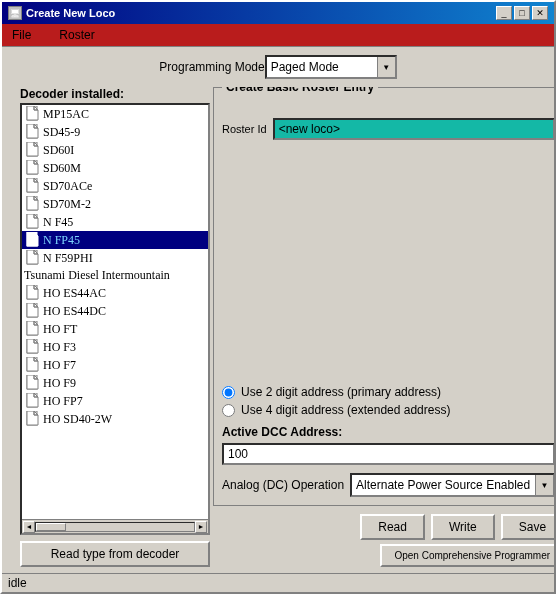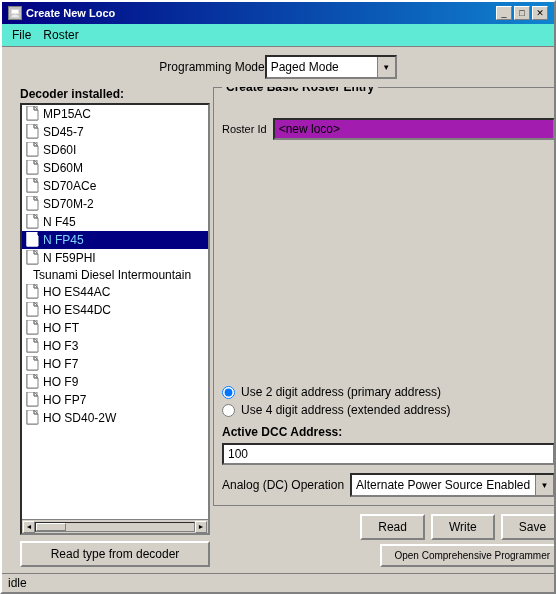--- a/index.html
+++ b/index.html
@@ -62,24 +62,24 @@
       border-top: 1px solid #ffffff;
       border-left: 1px solid #ffffff;
       font-size: 9px;
       display: flex;
       align-items: center;
       justify-content: center;
       cursor: pointer;
       color: #000;
     }
     .menu-bar {
-      background: #5eead4;
+      background: #b91c1c;
       padding: 2px 4px;
       display: flex;
-      gap: 0;
+      gap: 16px;
       flex-shrink: 0;
       border-bottom: 1px solid #808080;
     }
     .menu-item {
       padding: 2px 6px;
       cursor: pointer;
       font-size: 12px;
     }
     .programming-mode-bar {
       display: flex;
@@ -150,33 +150,33 @@
       overflow-y: auto;
       overflow-x: auto;
     }
     .decoder-item {
       display: flex;
       align-items: center;
       padding: 1px 4px;
       cursor: pointer;
       white-space: nowrap;
       font-size: 12px;
+      font-family: Liberation Serif, serif;
     }
     .decoder-item.selected {
       background: #000080;
       color: #7dd3fc;
     }
     .decoder-item.selected .doc-icon {
       color: white;
     }
     .decoder-item.group-header {
       background: none;
       cursor: default;
       padding-left: 2px;
-      margin-left: 9px;
     }
     .doc-icon {
       width: 14px;
       height: 16px;
       margin-right: 3px;
       flex-shrink: 0;
       display: inline-block;
       position: relative;
     }
     .doc-icon svg {
@@ -221,21 +221,21 @@
       margin-bottom: 8px;
       gap: 6px;
     }
     .form-label {
       font-size: 11px;
       white-space: nowrap;
     }
     .text-input {
       flex: 1;
       border: 2px inset #808080;
-      background: #a21caf;
+      background: #14b8a6;
       padding: 2px 4px;
       font-size: 12px;
       outline: none;
     }
     .spacer {
       flex: 1;
     }
     .radio-group {
       display: flex;
       flex-direction: column;
@@ -412,21 +412,21 @@
       </svg></span>
               <span>MP15AC</span>
             </div>
             <div class="decoder-item">
               <span class="doc-icon"><svg viewBox="0 0 14 16" xmlns="http://www.w3.org/2000/svg" class="doc-icon">
         <rect x="1" y="0" width="10" height="14" fill="white" stroke="#808080" stroke-width="1"></rect>
         <polygon points="8,0 12,4 12,14 1,14 1,0 8,0 8,4 12,4" fill="white" stroke="#808080" stroke-width="1"></polygon>
         <line x1="8" y1="0" x2="8" y2="4" stroke="#808080" stroke-width="1"></line>
         <line x1="8" y1="4" x2="12" y2="4" stroke="#808080" stroke-width="1"></line>
       </svg></span>
-              <span>SD45-7</span>
+              <span>SD45-9</span>
             </div>
             <div class="decoder-item">
               <span class="doc-icon"><svg viewBox="0 0 14 16" xmlns="http://www.w3.org/2000/svg" class="doc-icon">
         <rect x="1" y="0" width="10" height="14" fill="white" stroke="#808080" stroke-width="1"></rect>
         <polygon points="8,0 12,4 12,14 1,14 1,0 8,0 8,4 12,4" fill="white" stroke="#808080" stroke-width="1"></polygon>
         <line x1="8" y1="0" x2="8" y2="4" stroke="#808080" stroke-width="1"></line>
         <line x1="8" y1="4" x2="12" y2="4" stroke="#808080" stroke-width="1"></line>
       </svg></span>
               <span>SD60I</span>
             </div>

